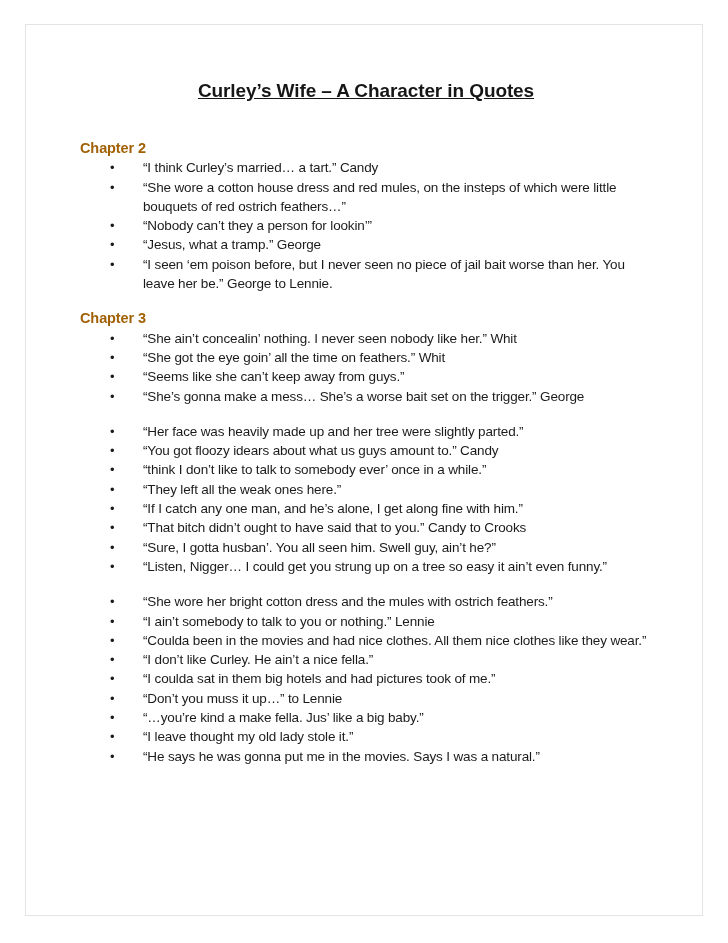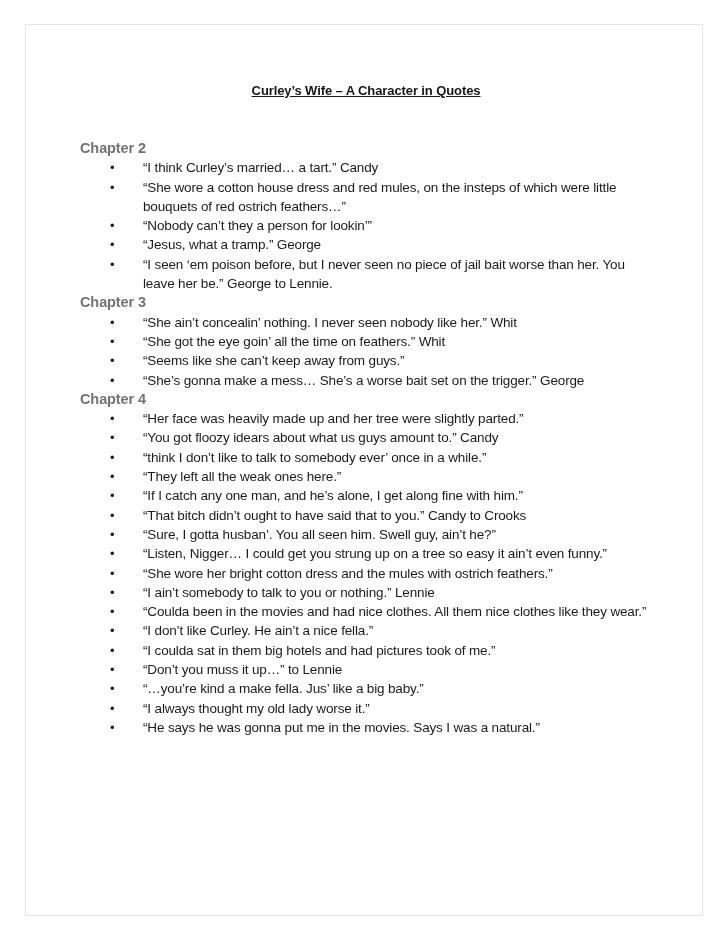--- a/index.html
+++ b/index.html
@@ -18,34 +18,34 @@
     height: 892px;
     background: #ffffff;
     border: 1px solid #e4e4e4;
     box-shadow: 0 0 1px rgba(0,0,0,0.04);
     padding: 56px 50px 40px 54px;
     overflow: hidden;
   }
   .doc-title {
     text-align: center;
     font-weight: bold;
-    font-size: 13px;
+    font-size: 19px;
     line-height: 19px;
     text-decoration: underline;
     letter-spacing: -0.1px;
     margin-bottom: 39px;
     color: #161616;
   }
-  .section + .section { margin-top: 0; }
+  .section + .section { margin-top: 16px; }
   .chapter-heading {
     font-weight: bold;
     font-size: 14.5px;
     line-height: 19.3px;
     letter-spacing: -0.1px;
-    color: #737373;
+    color: #a16207;
   }
   ul.quotes { list-style: none; }
   li.quote {
     display: flex;
     margin-left: 30px;
     font-size: 13.5px;
     line-height: 19.3px;
     letter-spacing: -0.15px;
   }
   li.quote .bullet {
@@ -108,21 +108,20 @@
           <span class="qtext">“Seems like she can’t keep away from guys.”</span>
         </li>
       <li class="quote">
           <span class="bullet">•</span>
           <span class="qtext">“She’s gonna make a mess… She’s a worse bait set on the trigger.” George</span>
         </li>
     </ul>
   </div>
 
   <div class="section">
-    <div class="chapter-heading">Chapter 4</div>
     <ul class="quotes">
       <li class="quote">
           <span class="bullet">•</span>
           <span class="qtext">“Her face was heavily made up and her tree were slightly parted.”</span>
         </li>
       <li class="quote">
           <span class="bullet">•</span>
           <span class="qtext">“You got floozy idears about what us guys amount to.” Candy</span>
         </li>
       <li class="quote">
@@ -177,21 +176,21 @@
       <li class="quote">
           <span class="bullet">•</span>
           <span class="qtext">“Don’t you muss it up…” to Lennie</span>
         </li>
       <li class="quote">
           <span class="bullet">•</span>
           <span class="qtext">“…you’re kind a make fella. Jus’ like a big baby.”</span>
         </li>
       <li class="quote">
           <span class="bullet">•</span>
-          <span class="qtext">“I always thought my old lady worse it.”</span>
+          <span class="qtext">“I leave thought my old lady stole it.”</span>
         </li>
       <li class="quote">
           <span class="bullet">•</span>
           <span class="qtext">“He says he was gonna put me in the movies. Says I was a natural.”</span>
         </li>
     </ul>
   </div>
 
 </div>
 

